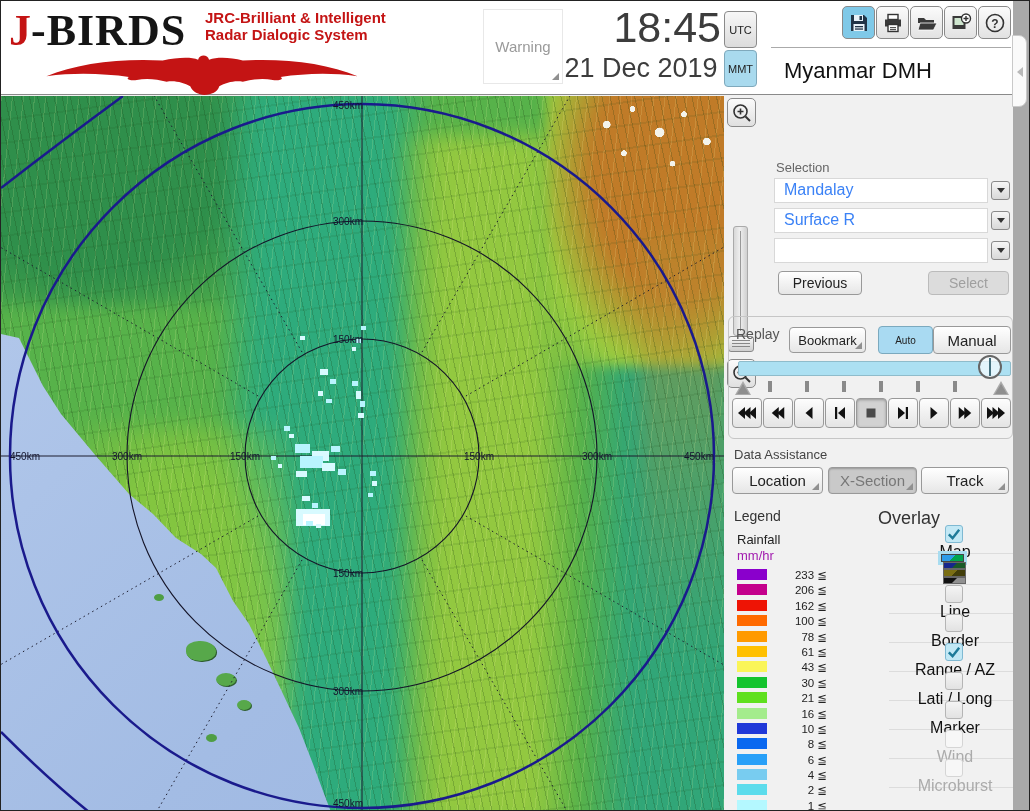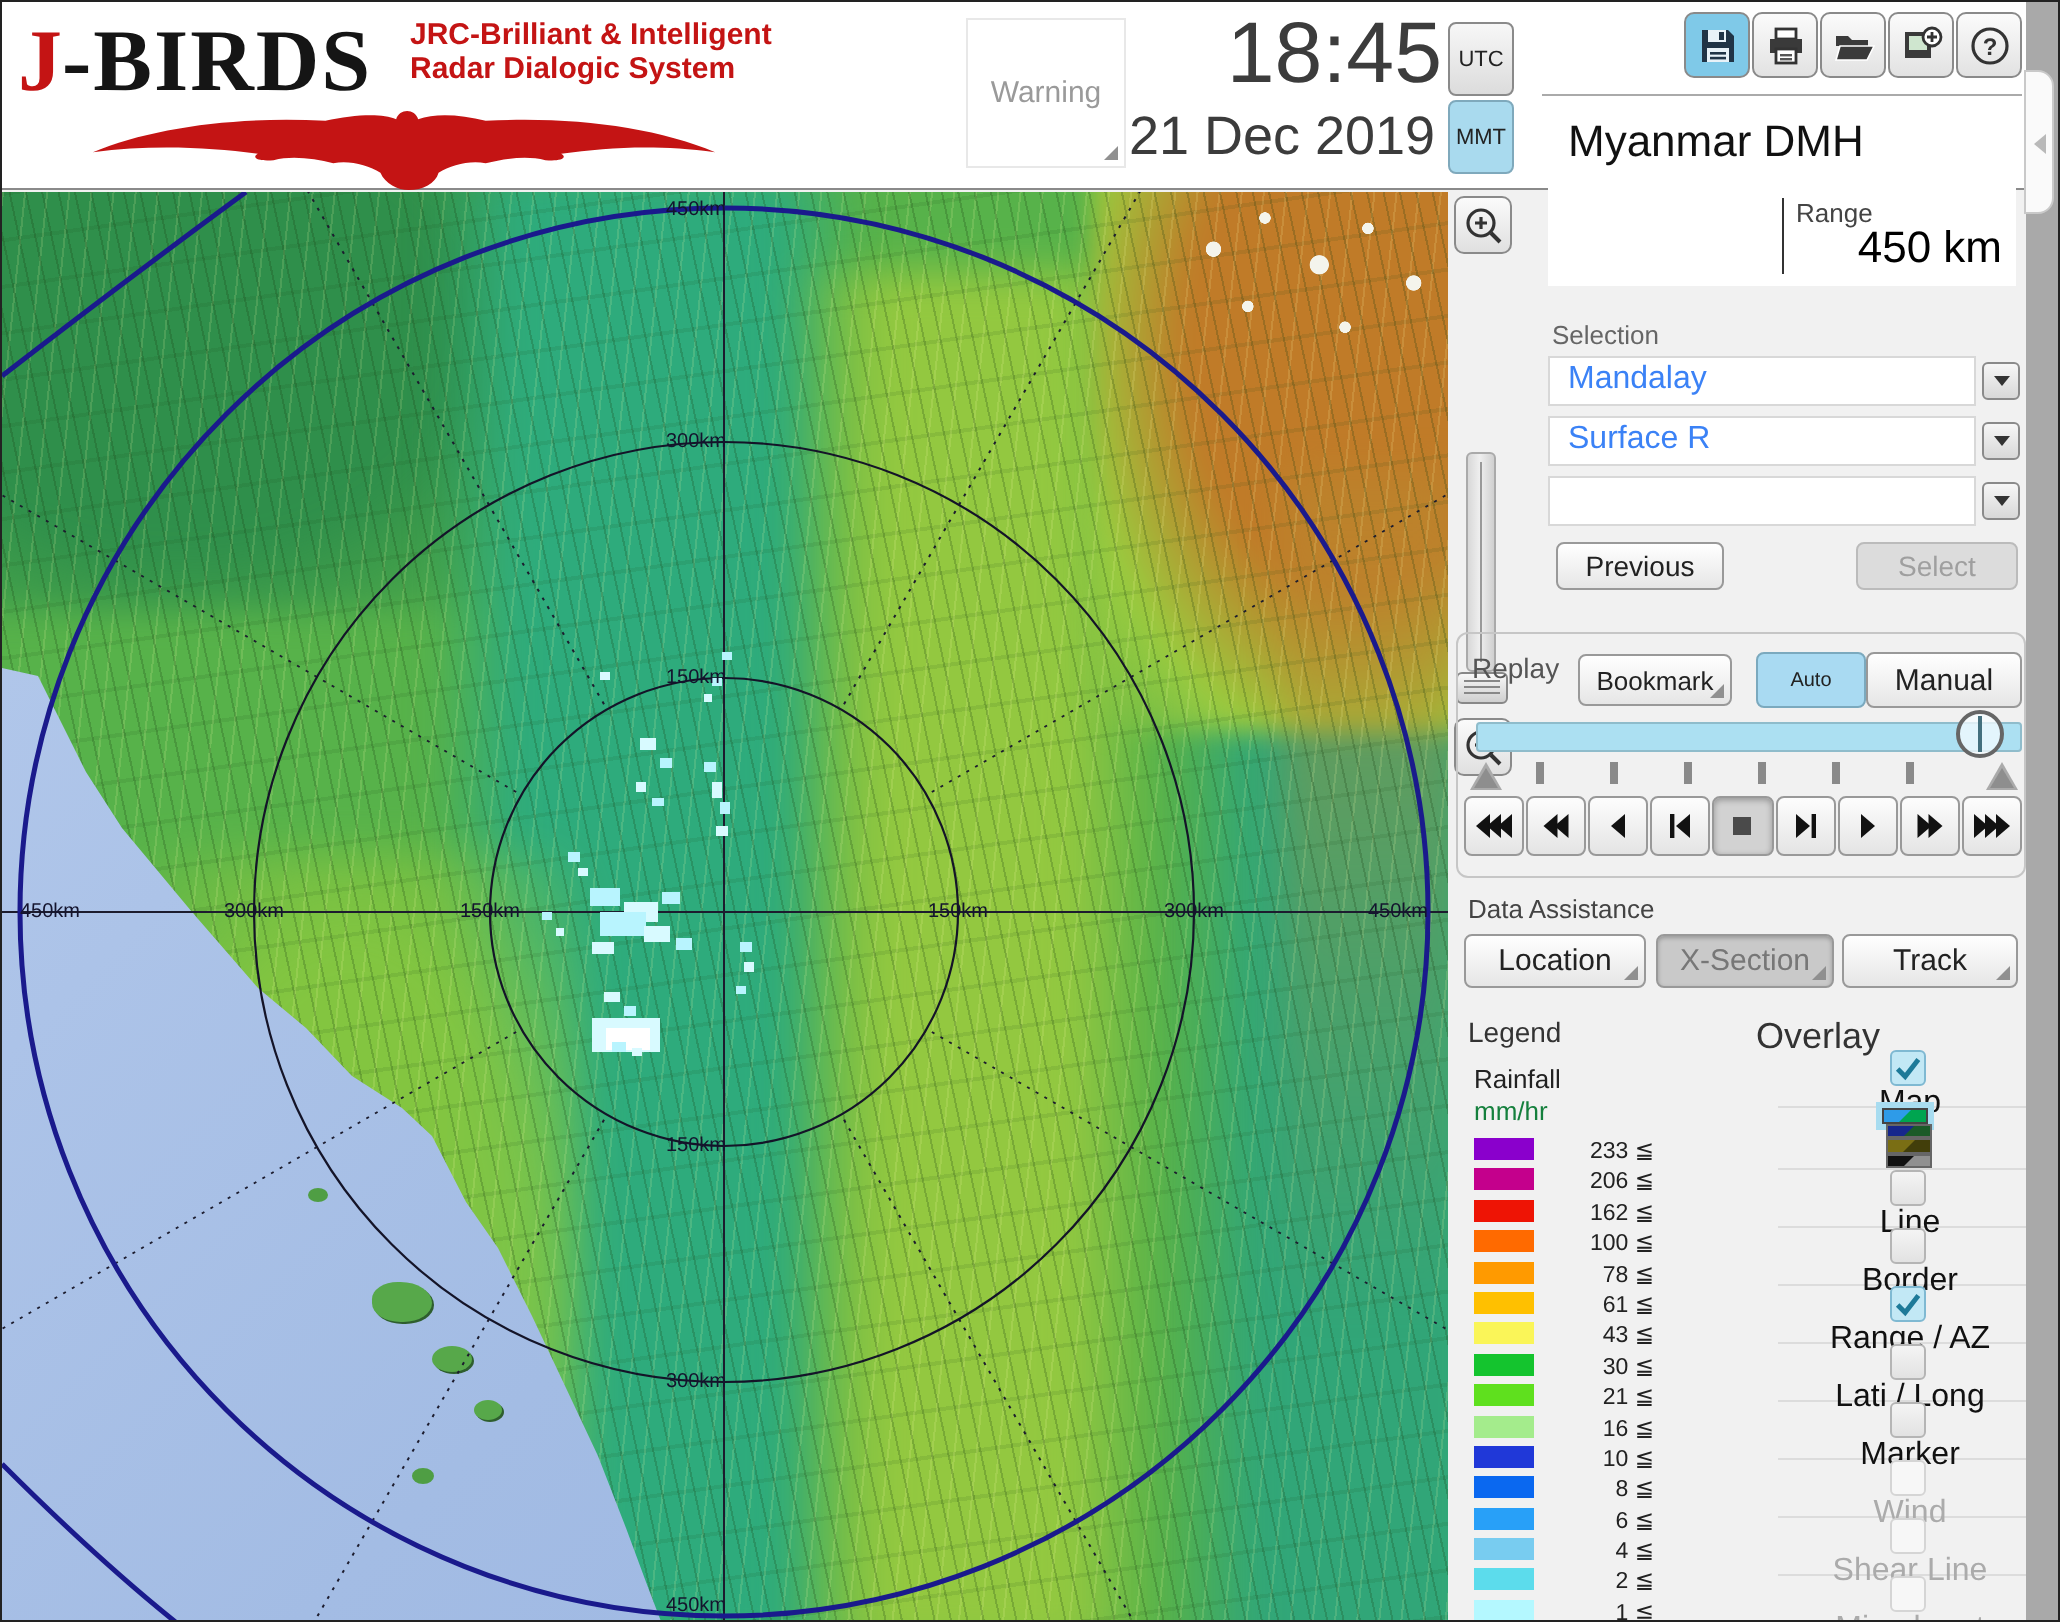--- a/index.html
+++ b/index.html
@@ -93,21 +93,21 @@
   #playback-row { position:absolute; left:3px; top:81px; width:279px; height:30px; display:flex; gap:1px; }
   .pb-btn { flex:1; border:1px solid #999; border-radius:4px; background:linear-gradient(#FDFDFD,#E4E4E4); display:flex; align-items:center; justify-content:center; }
   .pb-btn.pressed { background:#D2D2D2; box-shadow:inset 0 1px 3px rgba(0,0,0,0.3); }
 
   #da-label { position:absolute; left:733px; top:446px; font-size:13px; color:#444; }
   .da-btn { position:absolute; top:466px; height:27px; font-size:15px; }
 
   #legend-label { position:absolute; left:733px; top:507px; font-size:14px; color:#333; }
   #overlay-label { position:absolute; left:877px; top:507px; font-size:18px; color:#333; }
   #legend-unit1 { position:absolute; left:736px; top:531px; font-size:13px; color:#222; }
-  #legend-unit2 { position:absolute; left:736px; top:547px; font-size:13px; color:#15803d; }
+  #legend-unit2 { position:absolute; left:736px; top:547px; font-size:13px; color:#a21caf; }
   #legend-rows { position:absolute; left:736px; top:567px; width:92px; }
   .legend-row { position:relative; height:15.4px; }
   .legend-swatch { position:absolute; left:0; top:1px; width:30px; height:11px; }
   .legend-value { position:absolute; left:40px; top:0px; width:50px; text-align:right; font-size:11.5px; color:#222; }
 
   #overlay-rows { position:absolute; left:888px; top:524px; width:124px; }
   .ov-row { position:relative; height:29px; border-bottom:1px solid #DCDCDC; display:flex; align-items:center;flex-direction:column; }
   .ov-row.styles { height:31px; }
   .checkbox { width:18px; height:18px; border:1px solid #B5B5B5; border-radius:3px; background:linear-gradient(#F4F4F4,#E2E2E2); margin-left:6px; flex:0 0 auto; position:relative; }
   .checkbox.checked { background:#C2E8F5; border-color:#7FB9D2; }
@@ -307,25 +307,20 @@
     <div id="zoom-thumb"></div>
     <div class="zoom-btn" style="top:263px">
       <svg width="22" height="22" viewBox="0 0 22 22">
         <circle cx="9.5" cy="9.5" r="6.5" fill="none" stroke="#333" stroke-width="1.6"></circle>
         <path d="M14.5,14.5 L19,19" stroke="#333" stroke-width="2"></path>
         <path d="M6.5,9.5 h6" stroke="#333" stroke-width="1.6"></path>
       </svg>
     </div>
   </div>
 
-  <div id="range-box">
-    <div id="range-divider"></div>
-    <div id="range-label">Range</div>
-    <div id="range-value">450 km</div>
-  </div>
 
   <div id="selection-label">Selection</div>
   <div class="combo-field" style="top:177px"><span>Mandalay</span></div>
   <div class="combo-btn" style="top:180px"></div>
   <div class="combo-field" style="top:207px"><span>Surface R</span></div>
   <div class="combo-btn" style="top:210px"></div>
   <div class="combo-field" style="top:237px"><span></span></div>
   <div class="combo-btn" style="top:240px"></div>
 
   <div id="prev-btn" class="btn">
@@ -533,24 +528,20 @@
       <div class="ov-row">
         <div class="checkbox"></div>
         <span class="ov-label">Marker</span>
       </div>
       <div class="ov-row disabled">
         <div class="checkbox disabled"></div>
         <span class="ov-label">Wind</span>
       </div>
       <div class="ov-row disabled">
         <div class="checkbox disabled"></div>
-        <span class="ov-label">Shear Line</span>
-      </div>
-      <div class="ov-row disabled">
-        <div class="checkbox disabled"></div>
         <span class="ov-label">Microburst</span>
       </div>
     </div>
 
   <div id="right-strip"></div>
   <div id="collapse-tab"></div>
 
 </div>
 
 </body></html>

